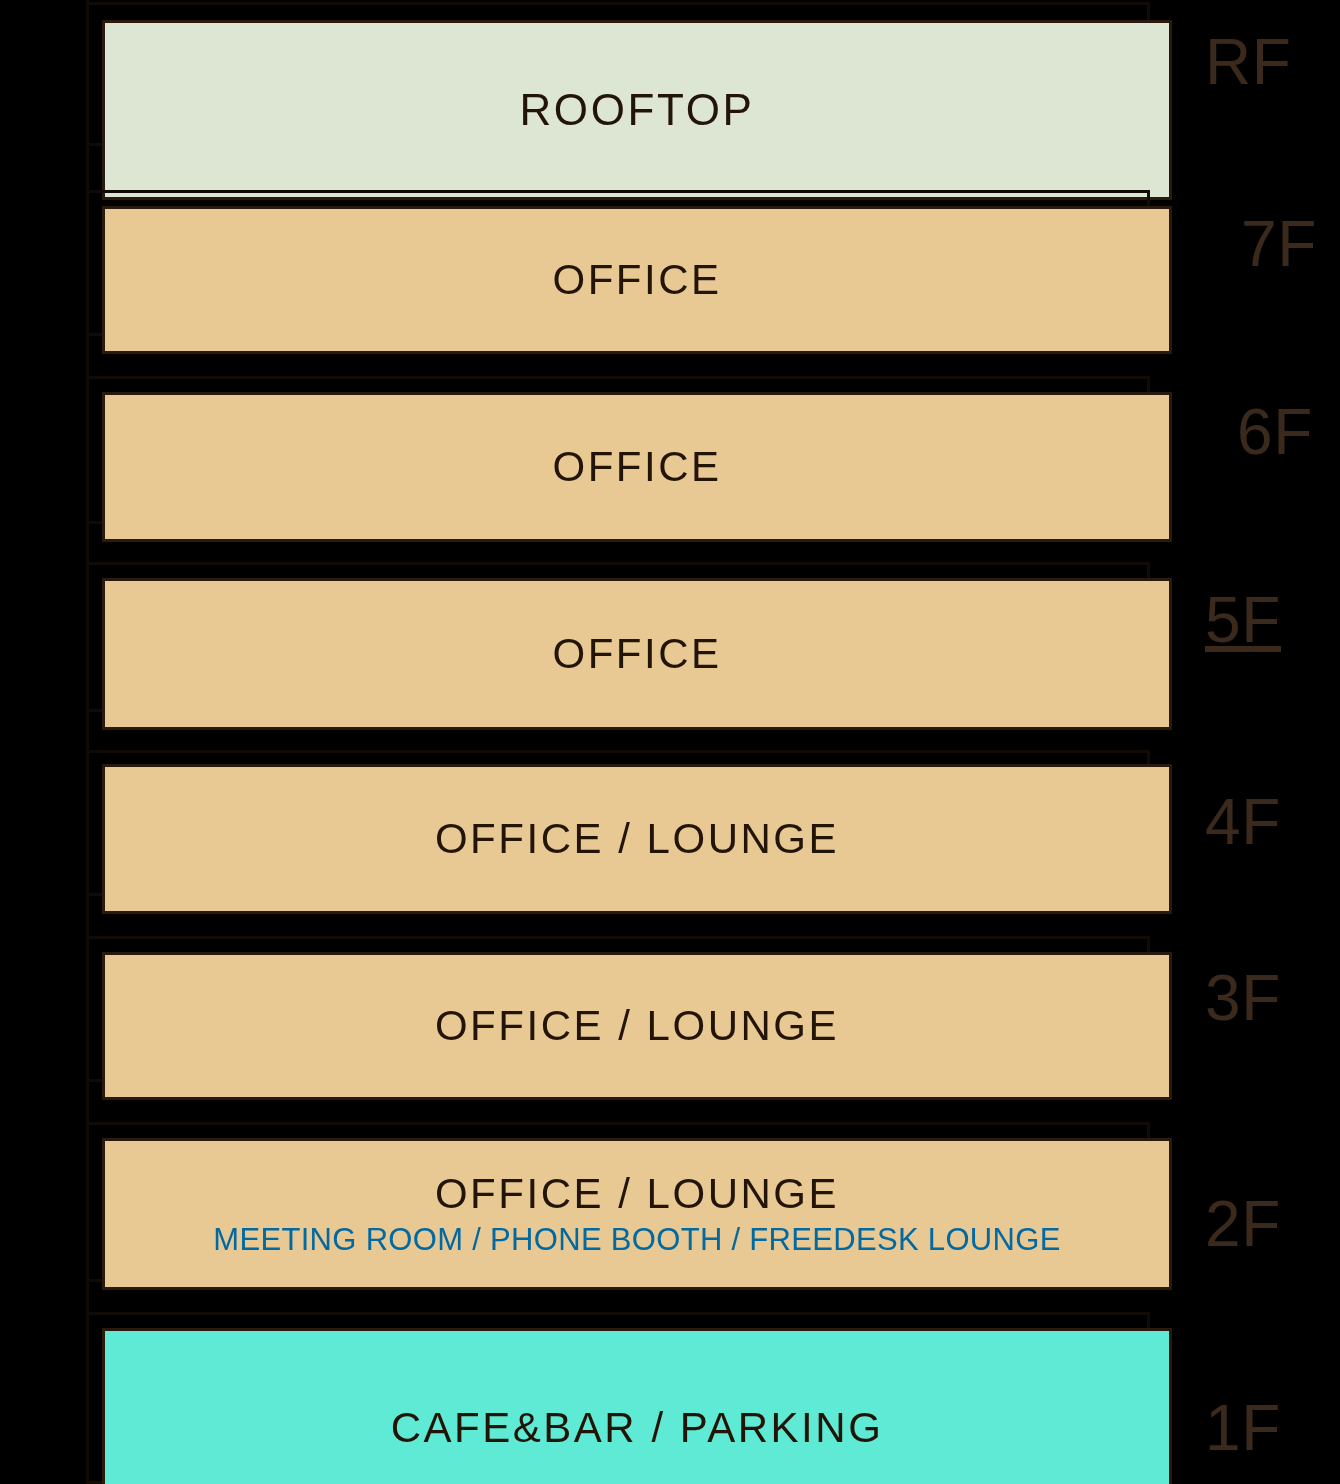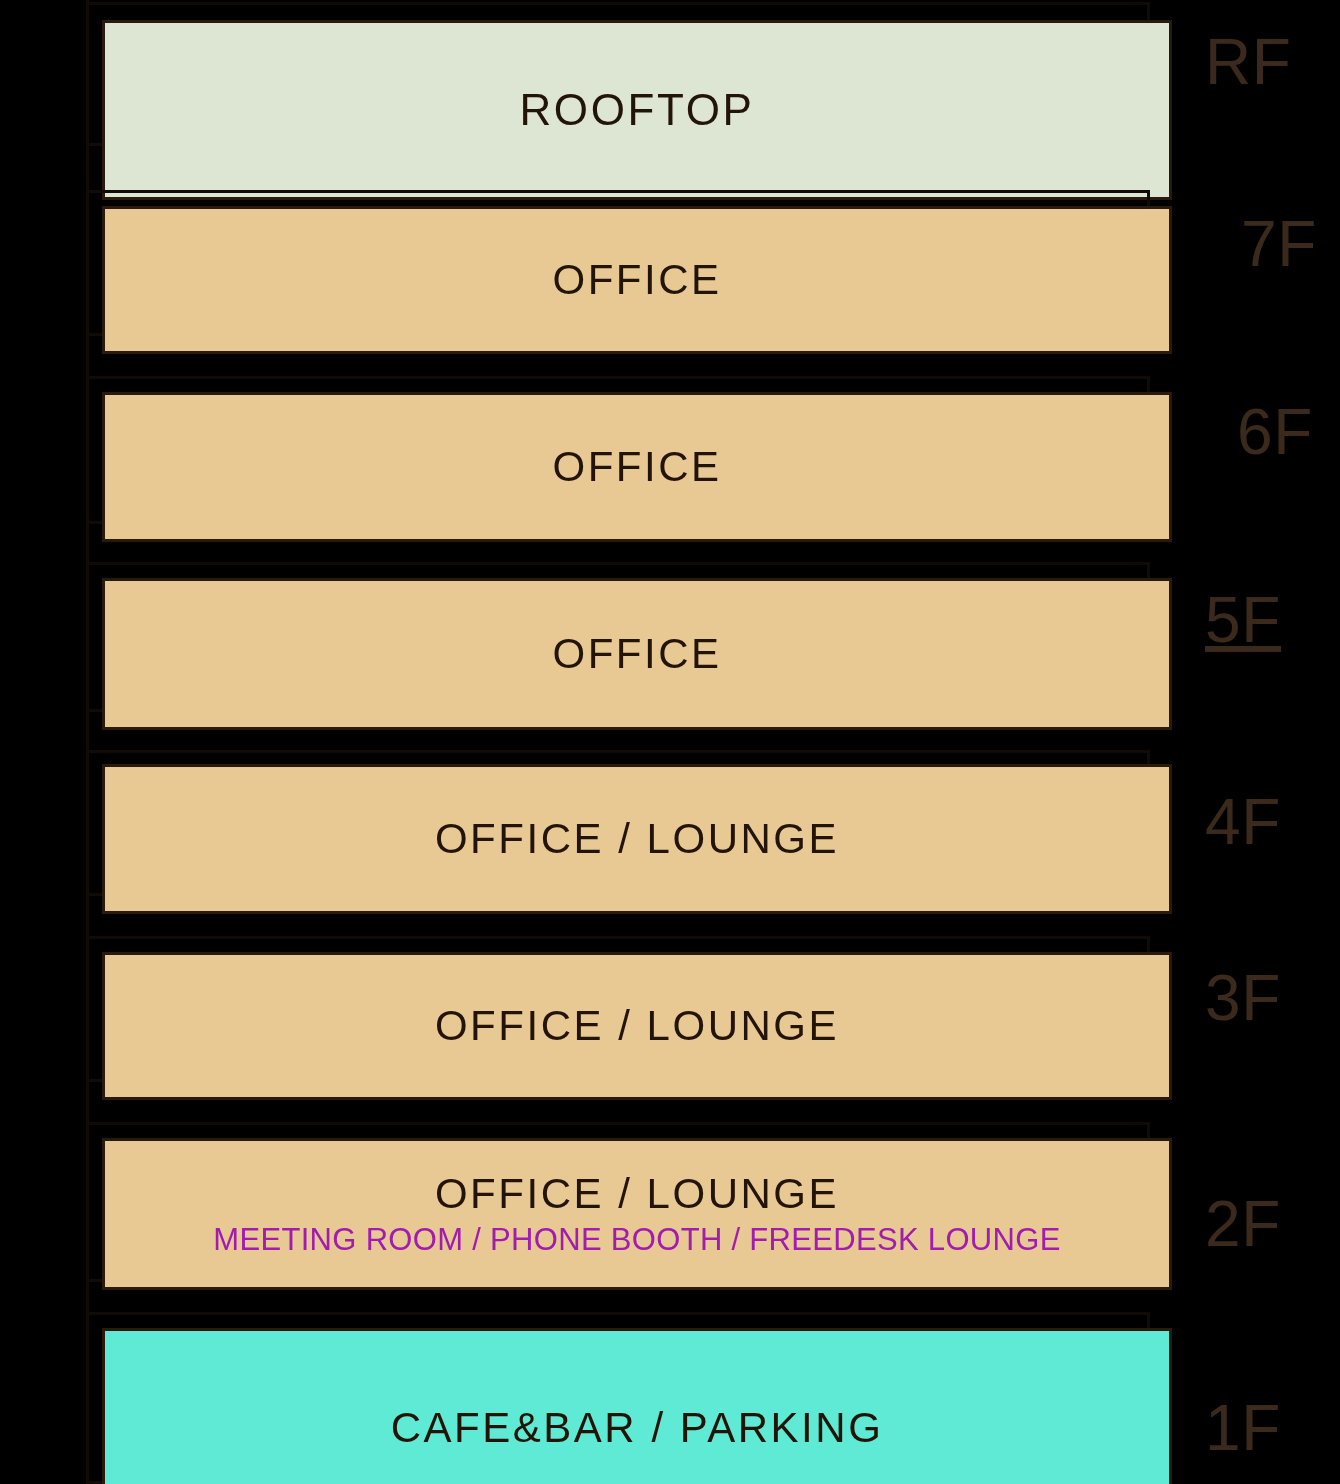--- a/index.html
+++ b/index.html
@@ -52,21 +52,21 @@
     justify-content: center;
   }
 
   .slab .title {
     color: #231408;
     letter-spacing: 0.06em;
     font-weight: 400;
     white-space: nowrap;
   }
   .slab .subtitle {
-    color: #a21caf;
+    color: #0369a1;
     letter-spacing: 0.01em;
     font-weight: 400;
     white-space: nowrap;
     margin-top: 4px;
   }
 
   .floor-label {
     position: absolute;
     left: 1205px;
     color: #3b2a1c;

